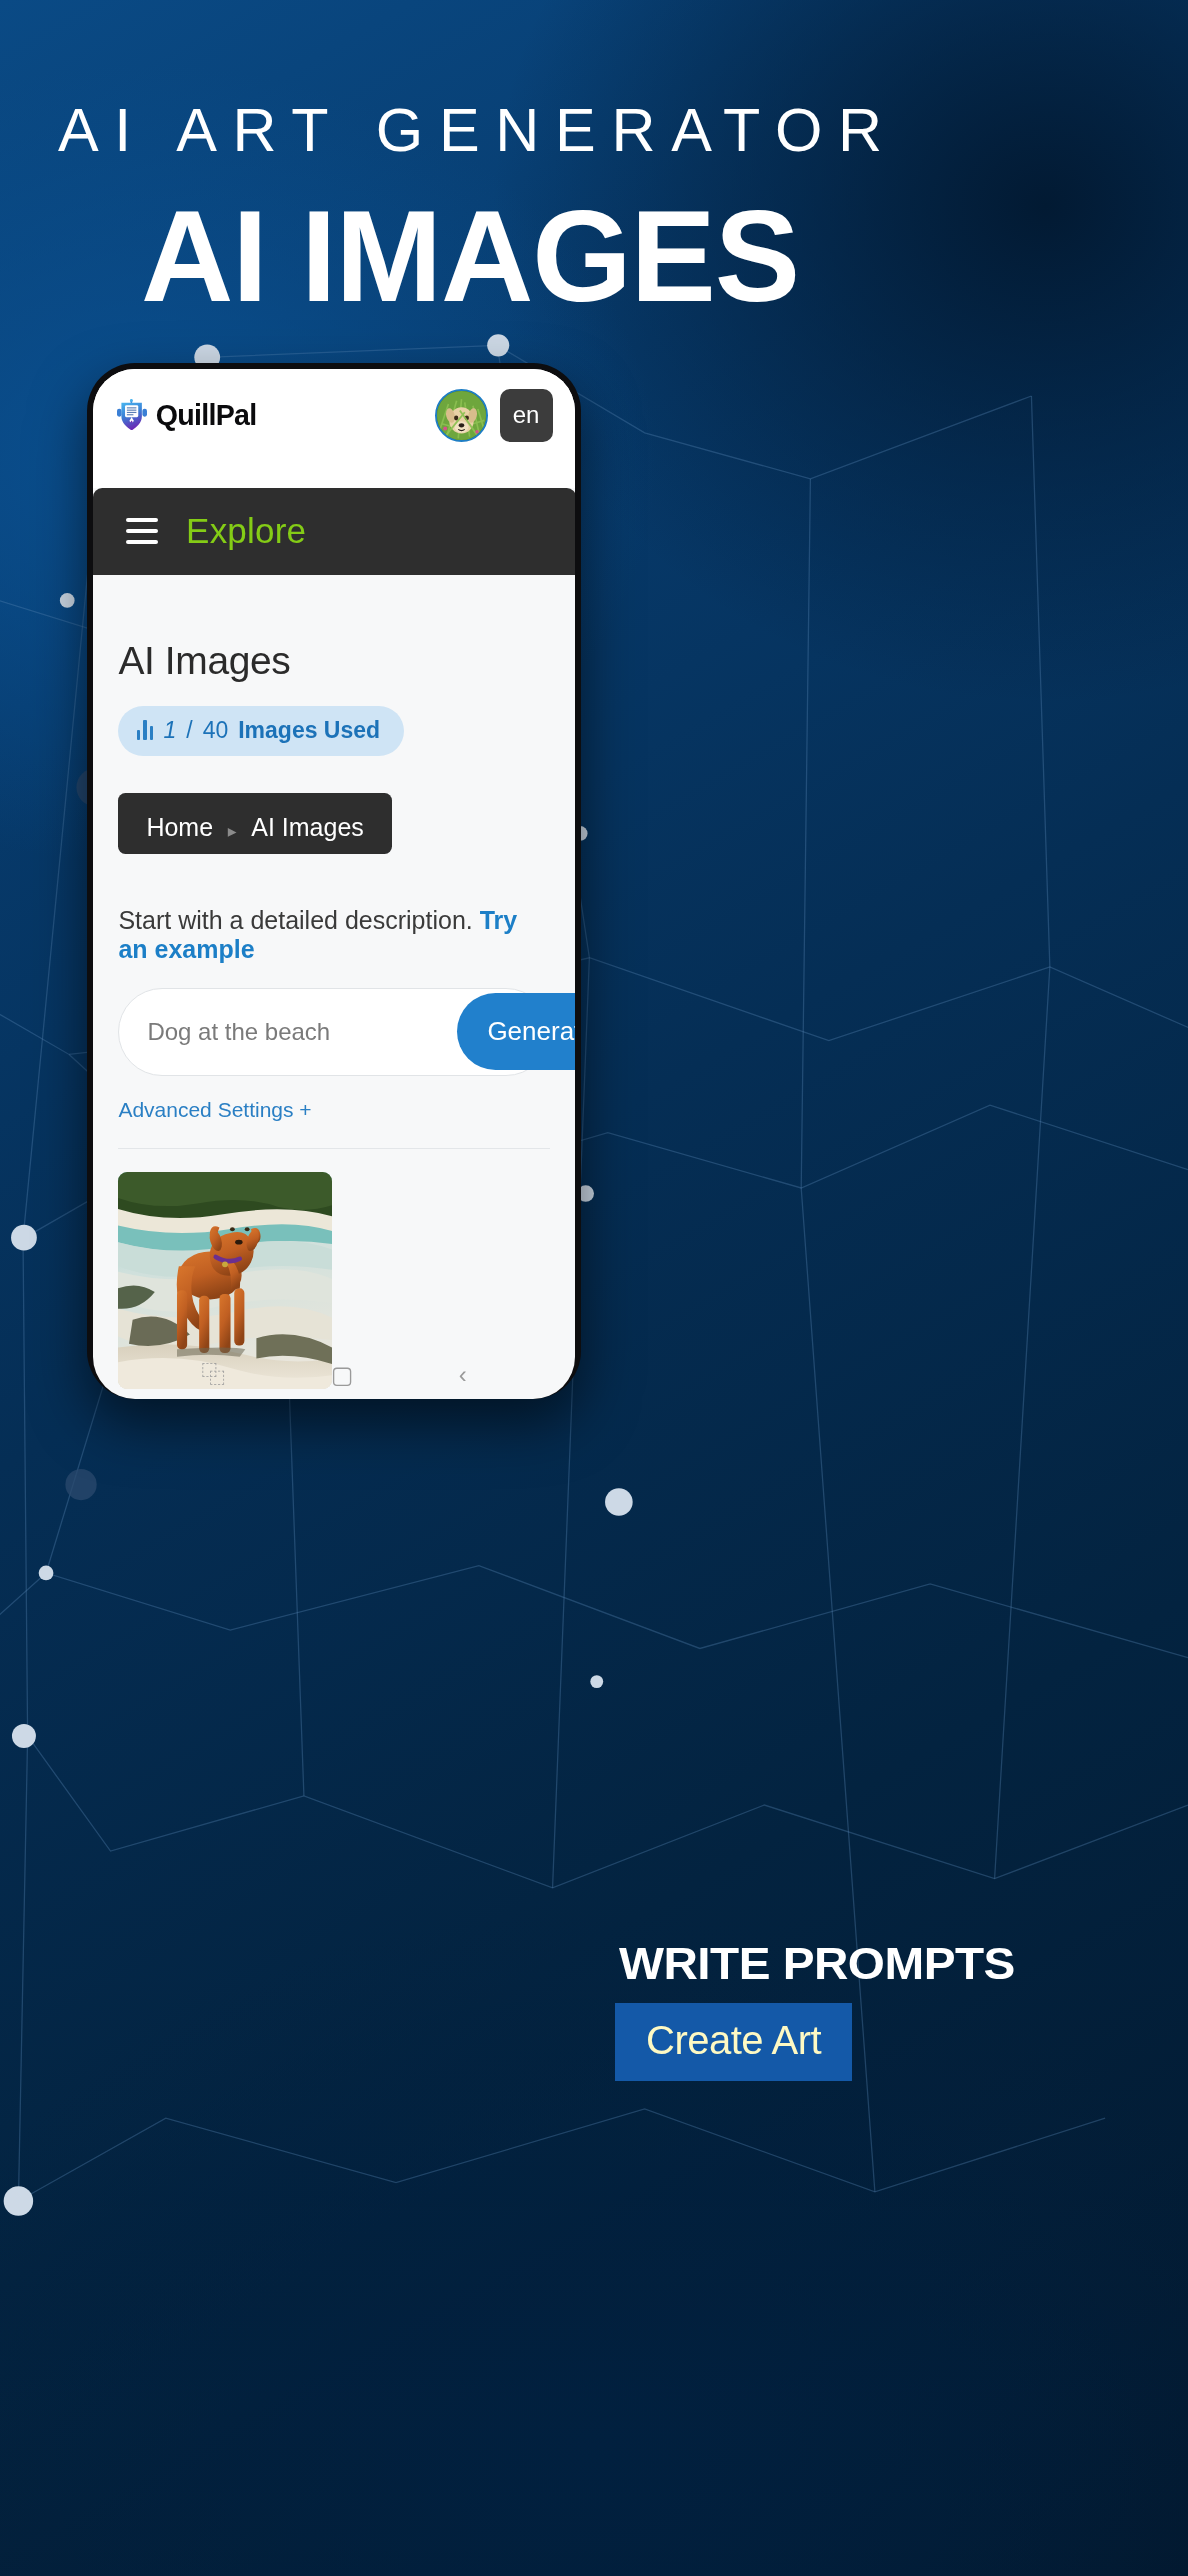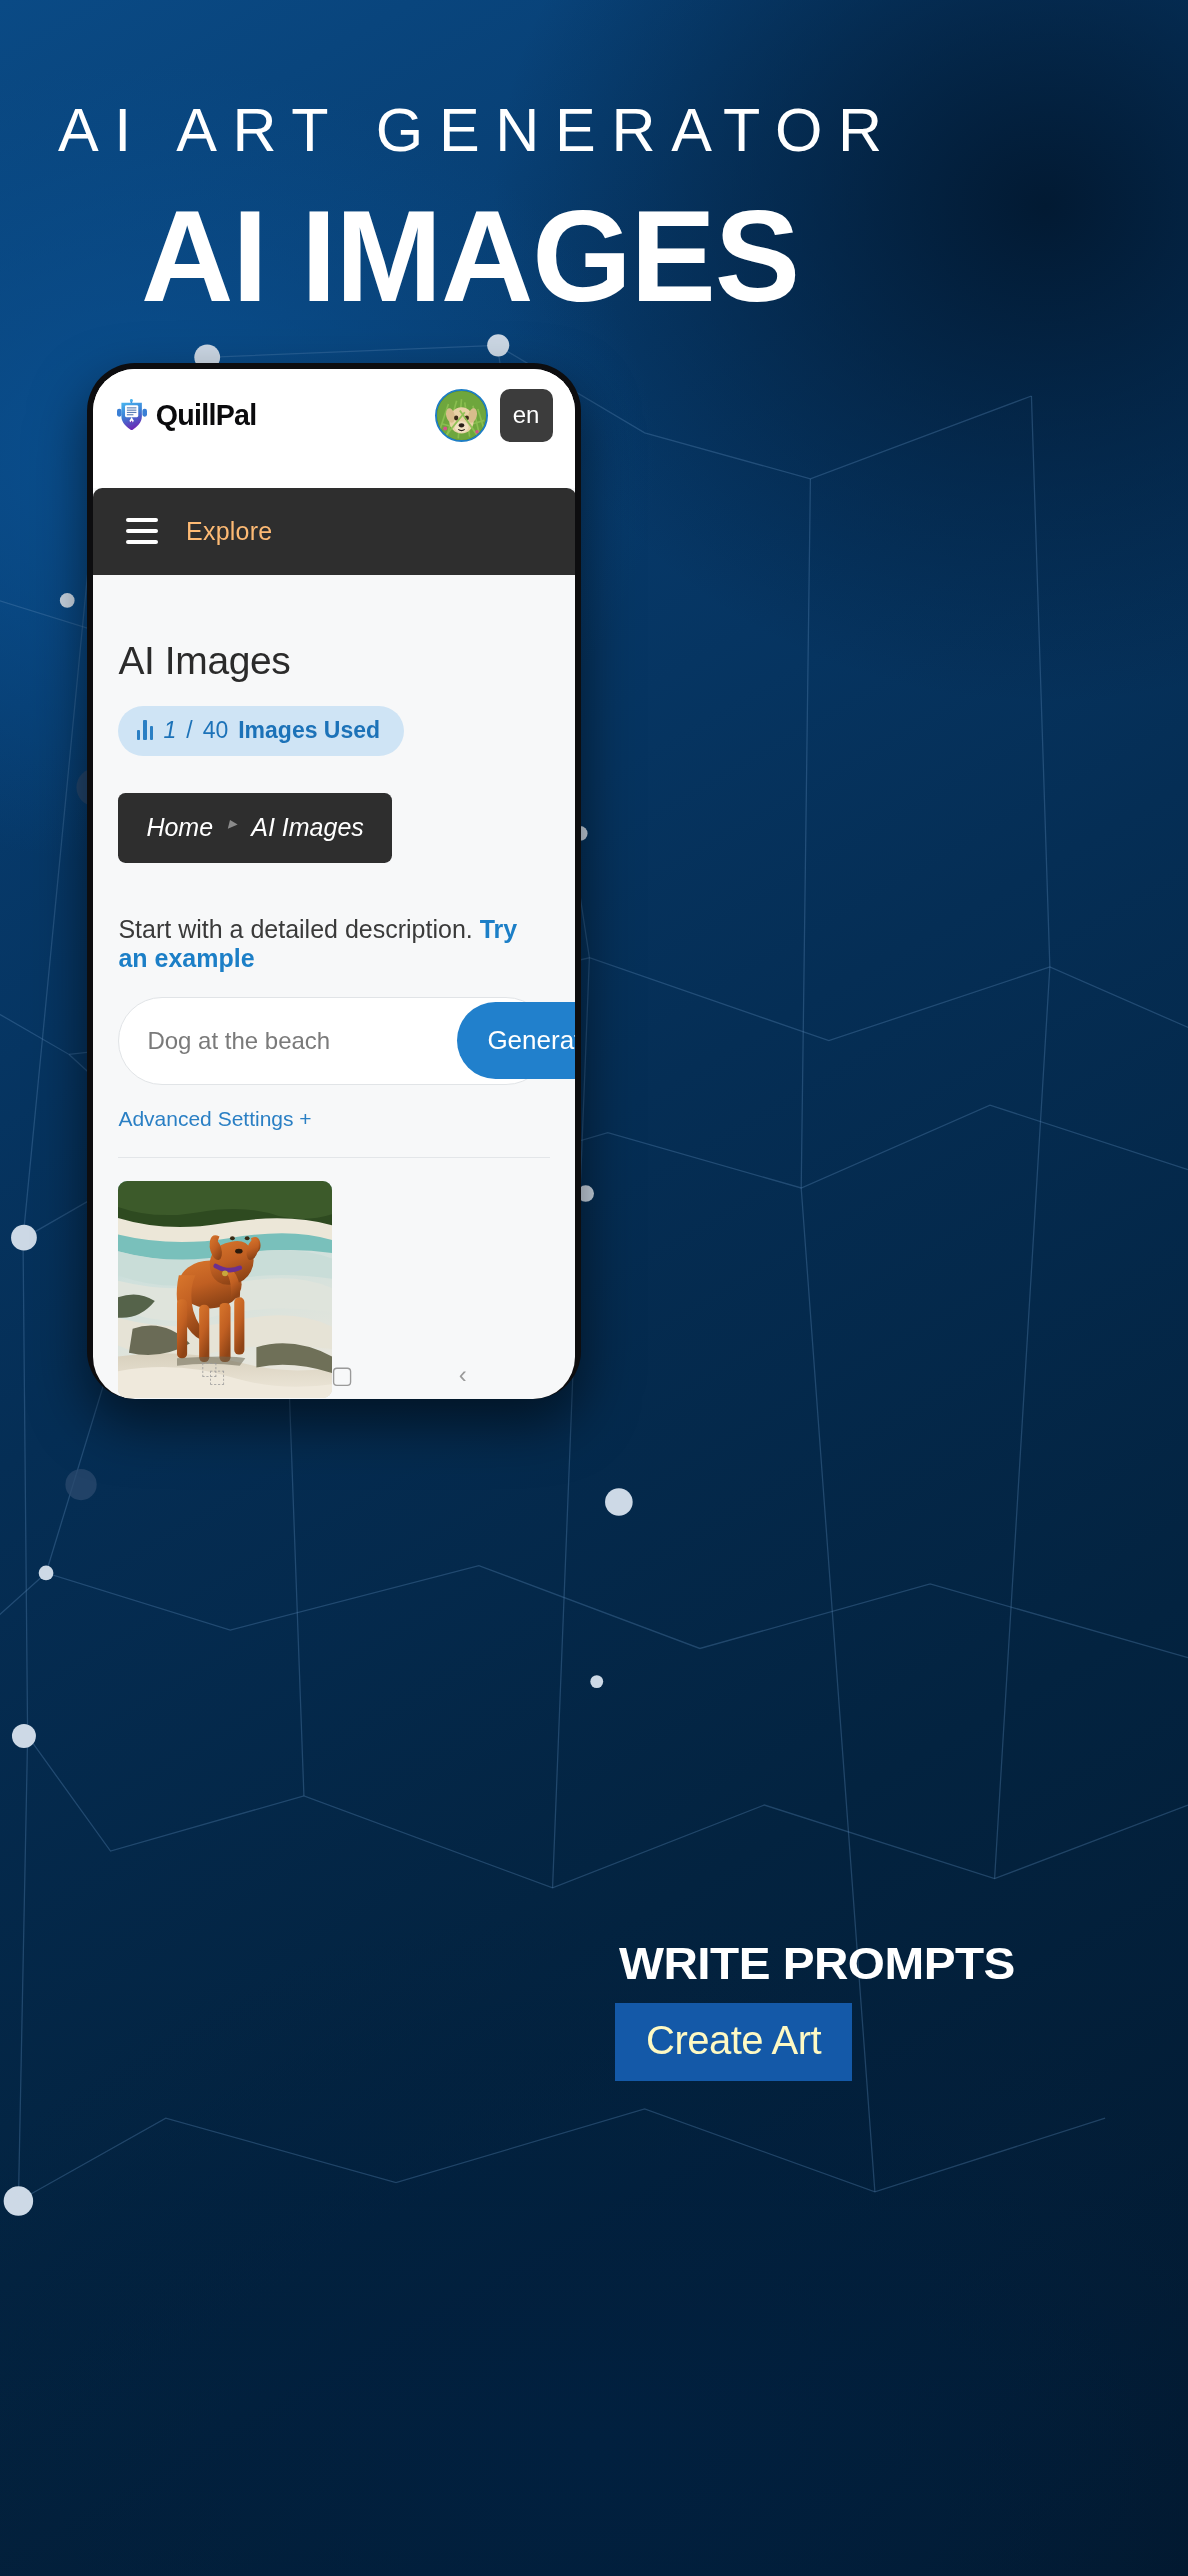--- a/index.html
+++ b/index.html
@@ -117,21 +117,21 @@
     background: #2e2e2e;
     border-radius: 9.2px 9.2px 0 0;
     display: flex;
     align-items: center;
     padding-left: 33px;
     gap: 28.6px;
     margin: 0 -0.9px;
   }
   .burger { width: 32px; display: flex; flex-direction: column; gap: 6.4px; flex: none; }
   .burger i { display: block; height: 4.6px; background: #ffffff; border-radius: 2.8px; }
-  .explore-label { color: #fdba74; font-size: 25px; letter-spacing: 0.2px; }
+  .explore-label { color: #84cc16; font-size: 35px; letter-spacing: 0.2px; }
 
   .content { background: #f7f8f9; padding: 0 25px; }
   .spacer-a { height: 52px; }
 
   .page-title {
     font-size: 39px;
     color: #2b2b2b;
     font-weight: 400;
     letter-spacing: -0.4px;
     margin-top: 12px;
@@ -152,29 +152,28 @@
   .usage-icon i { display: block; width: 3.7px; background: #2a7fc4; border-radius: 0.9px; }
   .usage-icon i:nth-child(1) { height: 10px; }
   .usage-icon i:nth-child(2) { height: 20px; }
   .usage-icon i:nth-child(3) { height: 14px; }
   .usage-count { font-style: italic; font-weight: 400; }
   .usage-total { font-weight: 400; }
   .usage-label { font-weight: 700; }
 
   .breadcrumb {
     display: inline-flex;
-    align-items: flex-start;
+    align-items: flex-end;
     gap: 14.7px;
     background: #2e2e2e;
     border-radius: 7.4px;
-    padding: 20px 28px 21px 28px;
+    padding: 20px 28px 12px 28px;
     margin-top: 37px;
     color: #ffffff;
     font-size: 25px;
-    font-style: italic;
   }
   .crumb-sep { color: #8b8b8b; font-size: 17.5px; }
 
   .spacer-b { height: 52px; }
 
   .desc-line { font-size: 25px; color: #3a3a3a; }
   .desc-link { color: #1c7fc7; font-weight: 700; }
 
   .prompt-row {
     margin-top: 24px;

